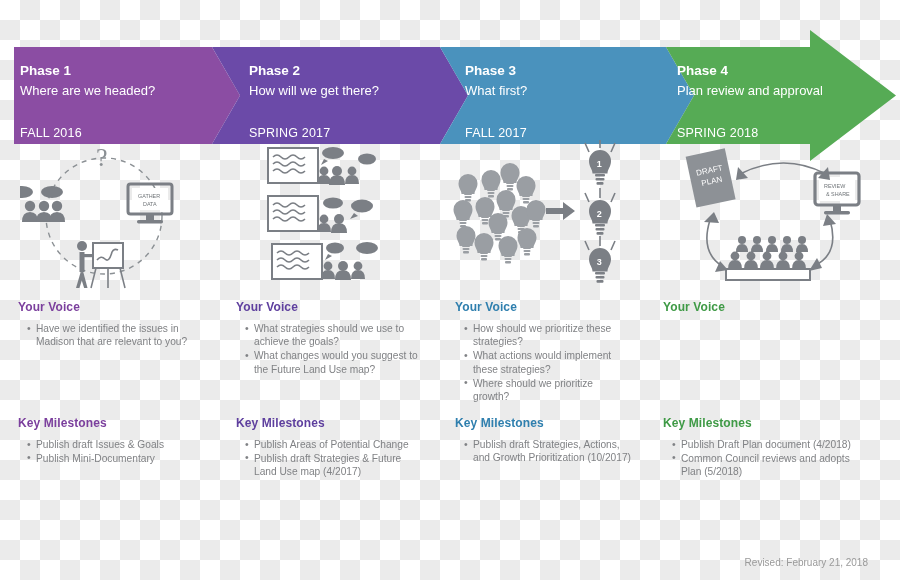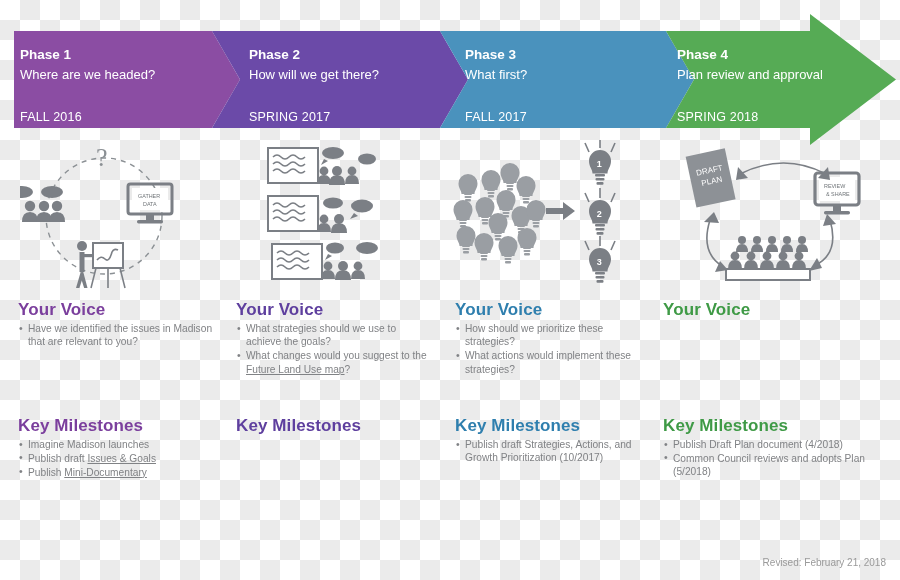--- a/index.html
+++ b/index.html
@@ -18,66 +18,66 @@
       linear-gradient(45deg,#ebebeb 25%,transparent 25%,transparent 75%,#ebebeb 75%),
       linear-gradient(45deg,#ebebeb 25%,transparent 25%,transparent 75%,#ebebeb 75%);
     background-size:40px 40px;
     background-position:0 0,20px 20px;
     z-index:0;
   }
   #page{position:absolute;inset:0;z-index:1;}
 
   
   #banner{
-    position:absolute;left:0;top:0;width:812px;height:150px;
+    position:absolute;left:0;top:16px;width:812px;height:150px;
   }
   #banner svg{display:block;}
   .ph-title{
     font-size:13.5px;font-weight:bold;fill:#ffffff;
   }
   .ph-q{
     font-size:13px;fill:#ffffff;font-weight:normal;
   }
   .ph-season{
     font-size:12.5px;fill:#ffffff;letter-spacing:.2px;
   }
 
   
   .col{position:absolute;top:140px;}
   .col-art{position:relative;height:152px;}
   .col-art svg{display:block;}
 
   .sect-head{
-    font-size:17px;font-weight:bold;margin:0 0 2px 0;
+    font-size:12px;font-weight:bold;margin:0 0 2px 0;
     letter-spacing:.1px;
   }
   ul.blist{
-    list-style:none;margin:0;padding:0;
+    list-style:none;margin:8px;padding:0;
   }
   ul.blist li{
     position:relative;
     padding-left:10px;
     font-size:10.2px;
     line-height:13.4px;
     color:#808285;
     margin-bottom:.5px;
   }
   ul.blist li:before{
     content:"•";
     position:absolute;left:1px;top:-0.5px;
     color:#808285;font-size:10.5px;
   }
   .lnk{
-    text-decoration:underline;color:#808285;
+    color:#808285;
   }
   .voice-block{margin-bottom:0;}
 
   
   #revised{
-    position:absolute;right:14px;bottom:12px;
+    position:absolute;right:32px;bottom:12px;
     font-size:10px;color:#9a9a9a;
   }
 
   .art-fill{fill:#7b7f85;}
   .art-light{fill:#9a9ea3;}
   .art-stroke{fill:none;stroke:#7b7f85;stroke-width:1.6;}
   .art-dash{fill:none;stroke:#8b9094;stroke-width:1.4;stroke-dasharray:5 5;}
   .art-label{font-size:5.4px;fill:#6f7478;font-family:"Liberation Sans",sans-serif;}
   .bulb-num{font-size:9px;fill:#ffffff;font-weight:bold;font-family:"Liberation Sans",sans-serif;}
 </style>
@@ -327,45 +327,49 @@
     <div class="voice-block">
       <div class="sect-head" style="color:#7b3f9d;">Your Voice</div>
       <ul class="blist">
         <li>Have we identified the issues in Madison that are relevant to you?</li>
       </ul>
     </div>
   </div>
   <div class="col" style="left:18px;top:416px;width:195px;">
     <div class="sect-head" style="color:#7b3f9d;">Key Milestones</div>
     <ul class="blist">
-      <li>Imagine Madison launches</li>
       <li>Publish draft <span class="lnk">Issues &amp; Goals</span></li>
       <li>Publish <span class="lnk">Mini-Documentary</span></li>
     </ul>
   </div>
 
   <div class="col" style="left:236px;top:300px;width:195px;">
     <div class="voice-block">
       <div class="sect-head" style="color:#5e3f9e;">Your Voice</div>
       <ul class="blist">
         <li>What strategies should we use to achieve the goals?</li>
         <li>What changes would you suggest to the <span class="lnk">Future Land Use map</span>?</li>
       </ul>
     </div>
   </div>
   <div class="col" style="left:236px;top:416px;width:195px;">
     <div class="sect-head" style="color:#5e3f9e;">Key Milestones</div>
+    <ul class="blist">
+      <li>Publish <span class="lnk">Areas of Potential Change</span></li>
+      <li>Publish draft Strategies &amp; Future Land Use map (4/2017)</li>
+    </ul>
   </div>
 
   <div class="col" style="left:455px;top:300px;width:180px;">
     <div class="voice-block">
       <div class="sect-head" style="color:#2f7fae;">Your Voice</div>
       <ul class="blist">
         <li>How should we prioritize these strategies?</li>
         <li>What actions would implement these strategies?</li>
+        <li>Where should we prioritize growth?</li>
       </ul>
     </div>
   </div>
   <div class="col" style="left:455px;top:416px;width:185px;">
     <div class="sect-head" style="color:#2f7fae;">Key Milestones</div>
     <ul class="blist">
       <li>Publish draft Strategies, Actions, and Growth Prioritization (10/2017)</li>
     </ul>
   </div>
 

